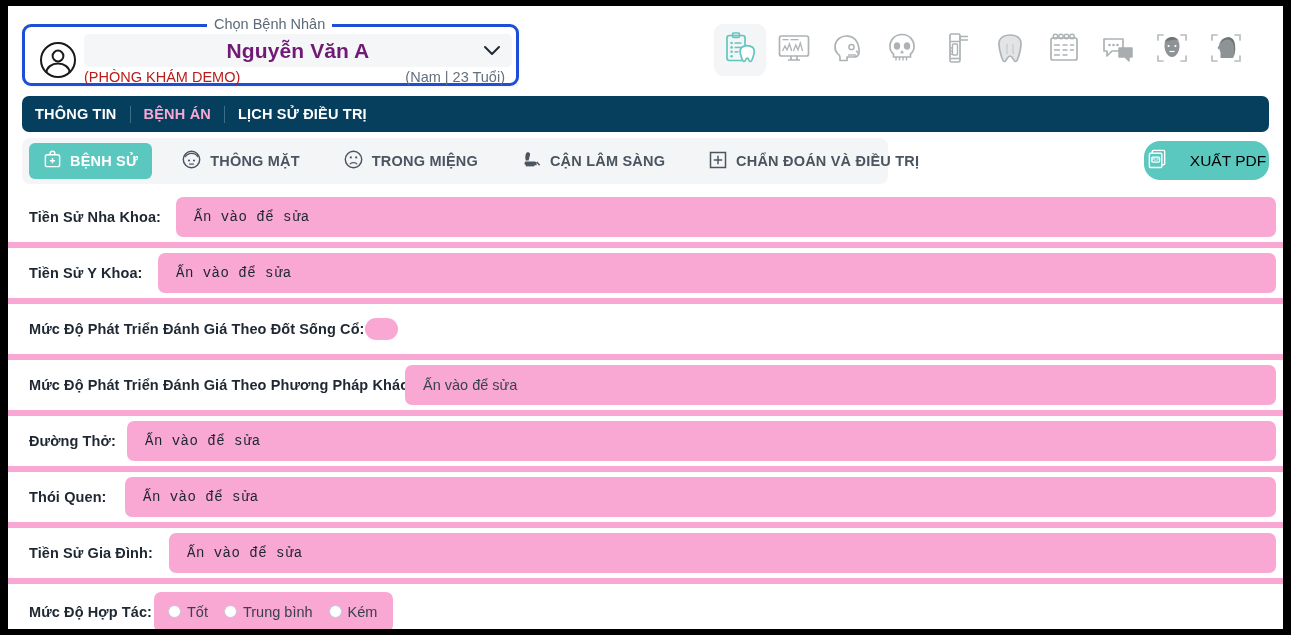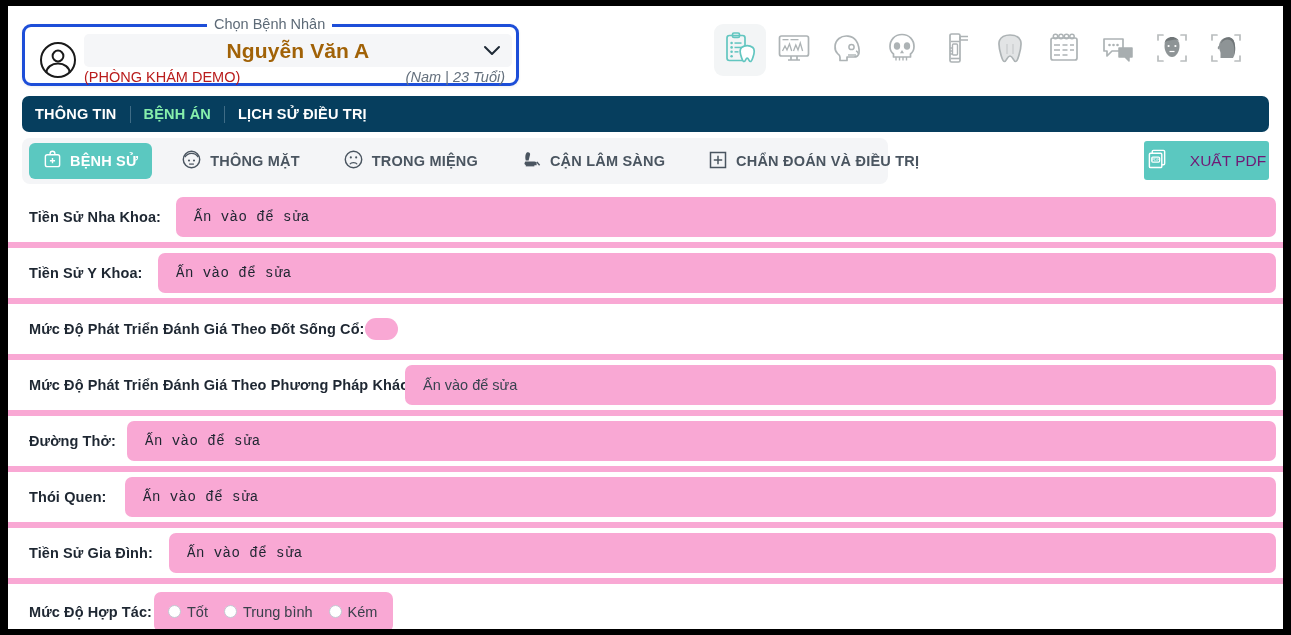--- a/index.html
+++ b/index.html
@@ -35,30 +35,30 @@
     white-space: nowrap;
   }
   .avatar-icon { position: absolute; left: 14px; top: 14px; }
   .select-field {
     position: absolute; left: 59px; top: 7px;
     width: 428px; height: 33px;
     background: #f5f6f8; border-radius: 5px;
     display: flex; align-items: center; justify-content: center;
   }
   .select-field .pname {
-    font-size: 21px; font-weight: bold; color: #a16207; letter-spacing: .1px;
+    font-size: 21px; font-weight: bold; color: #701a75; letter-spacing: .1px;
   }
   .chevron { position: absolute; right: 10px; top: 9px; }
   .clinic-name {
     position: absolute; left: 59px; top: 42px;
     font-size: 14.5px; color: #b91c1c;
   }
   .patient-meta {
     position: absolute; right: 11px; top: 42px;
-    font-size: 14.5px; color: #64707d; font-style: italic;
+    font-size: 14.5px; color: #64707d;
   }
 
   .icon-bar {
     position: absolute; left: 706px; top: 18px;
     display: flex; gap: 0px; align-items: center;
   }
   .icon-btn {
     width: 52px; height: 52px;
     display: flex; align-items: center; justify-content: center;
     border-radius: 9px; margin-right: 2px;
@@ -70,21 +70,21 @@
     position: absolute; left: 14px; top: 90px;
     width: 1247px; height: 36px;
     background: #063e5e; border-radius: 7px;
     display: flex; align-items: center;
   }
   .nav-item {
     font-size: 14.5px; font-weight: bold; color: #ffffff;
     padding: 0 13px; letter-spacing: .2px; white-space: nowrap;
   }
   .nav-item.first { padding-left: 13px; }
-  .nav-item.active { color: #86efac; }
+  .nav-item.active { color: #f9a8d4; }
   .nav-sep { width: 1px; height: 17px; background: #3f6c86; }
 
   
   .subtabs {
     position: absolute; left: 14px; top: 132px;
     width: 866px; height: 46px;
     background: #f4f5f7; border-radius: 8px;
     display: flex; align-items: center;
   }
   .subtab {
@@ -92,23 +92,23 @@
     padding: 0 14px; margin-left: 7px; border-radius: 6px;
     font-size: 14.5px; font-weight: bold; color: #4a5560;
     letter-spacing: .2px; white-space: nowrap;
   }
   .subtab.active { background: #5bc8c0; color: #ffffff; }
   .subtab-sep { width: 1px; height: 28px; background: #dadde2; margin-left: 8px; }
 
   .pdf-btn {
     position: absolute; right: 14px; top: 135px;
     width: 125px; height: 39px;
-    background: #5bc8c0; border-radius: 3px;
+    background: #5bc8c0; border-radius: 16px;
     display: flex; align-items: center; justify-content: center; gap: 22px;
-    color: #701a75; font-size: 15.5px;
+    color: #000000; font-size: 15.5px;
   }
 
   
   .form { position: absolute; left: 0; top: 186px; width: 1275px; }
   .row {
     position: relative; height: 56px;
     display: flex; align-items: center;
     border-bottom: 6px solid #f9a8d4;
   }
   .row:last-child { border-bottom: 1px solid #eceef1; }

